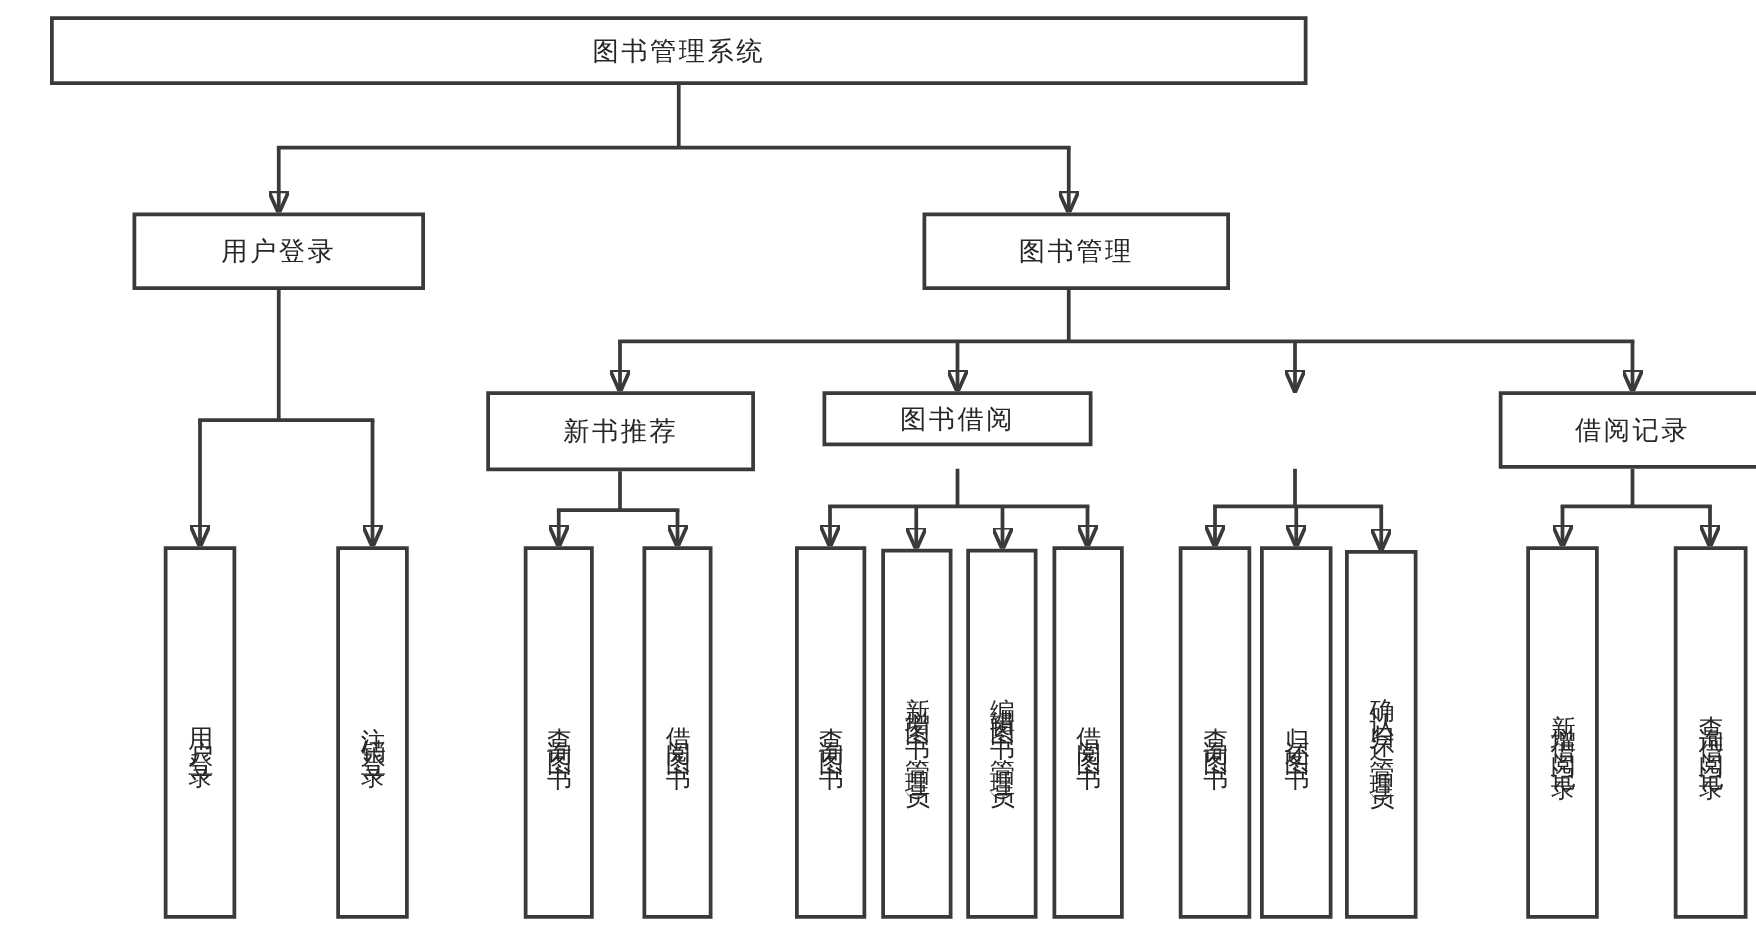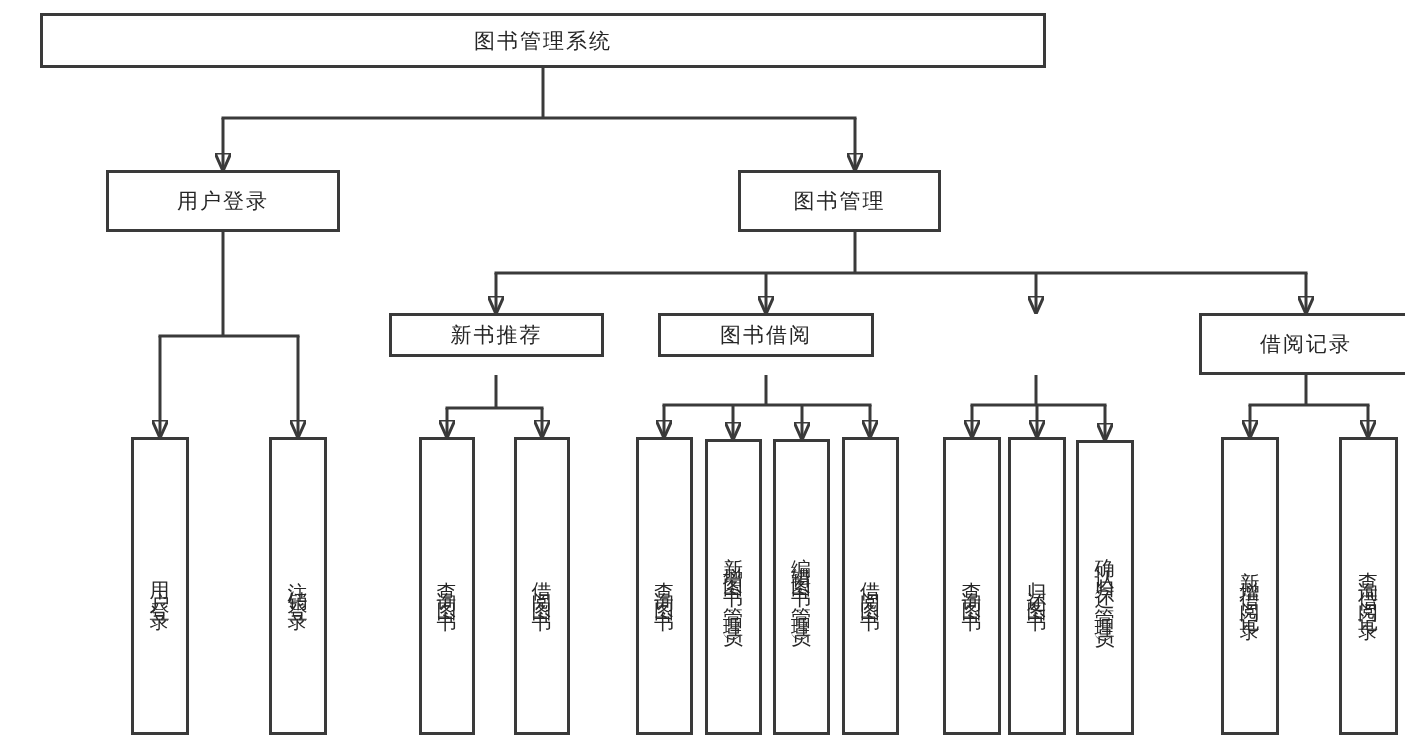--- a/index.html
+++ b/index.html
@@ -105,23 +105,23 @@
         <path d="M1280,375 V405"></path>
         <path d="M1222.5,405 H1343.5"></path>
         <path d="M1224,405 V437" marker-end="url(#arrowhead)"></path>
         <path d="M1342,405 V437" marker-end="url(#arrowhead)"></path>
       </g>
   </svg>
 
   <div class="node hbox" style="left:14px; top:13px; width:1006px; height:55px;">图书管理系统</div>
 
   <div class="node hbox" style="left:80px; top:170px; width:234px; height:62px;">用户登录</div>
-  <div class="node hbox" style="left:712px; top:170px; width:203px; height:62px;">图书管理</div>
+  <div class="node hbox" style="left:712px; top:170px; width:246px; height:62px;">图书管理</div>
 
-  <div class="node hbox" style="left:363px; top:313px; width:215px; height:44px;">新书推荐</div>
+  <div class="node hbox" style="left:363px; top:313px; width:215px; height:64px;">新书推荐</div>
   <div class="node hbox" style="left:632px; top:313px; width:216px; height:44px;">图书借阅</div>
   <div class="node hbox" style="left:1173px; top:313px; width:214px; height:62px;">借阅记录</div>
 
   <div class="node vbox" style="left:105px; top:437px; width:58px; height:298px;">用户登录</div>
   <div class="node vbox" style="left:243px; top:437px; width:58px; height:298px;">注销登录</div>
 
   <div class="node vbox" style="left:393px; top:437px; width:56px; height:298px;">查询图书</div>
   <div class="node vbox" style="left:488px; top:437px; width:56px; height:298px;">借阅图书</div>
 
   <div class="node vbox" style="left:610px; top:437px; width:57px; height:298px;">查询图书</div>

